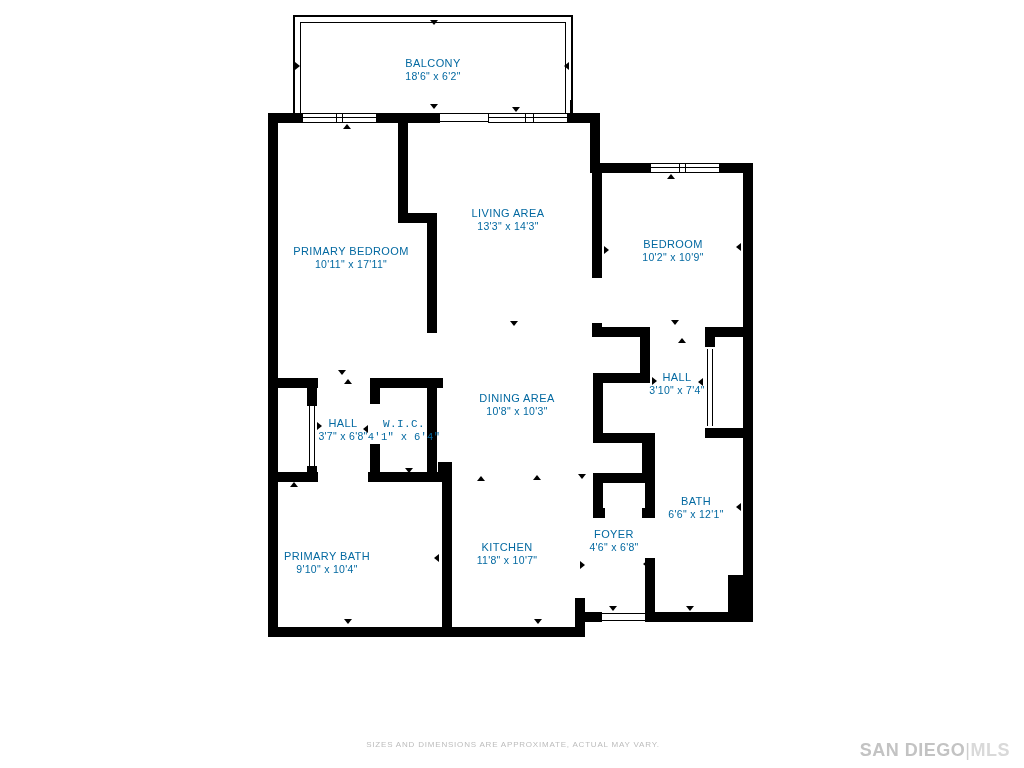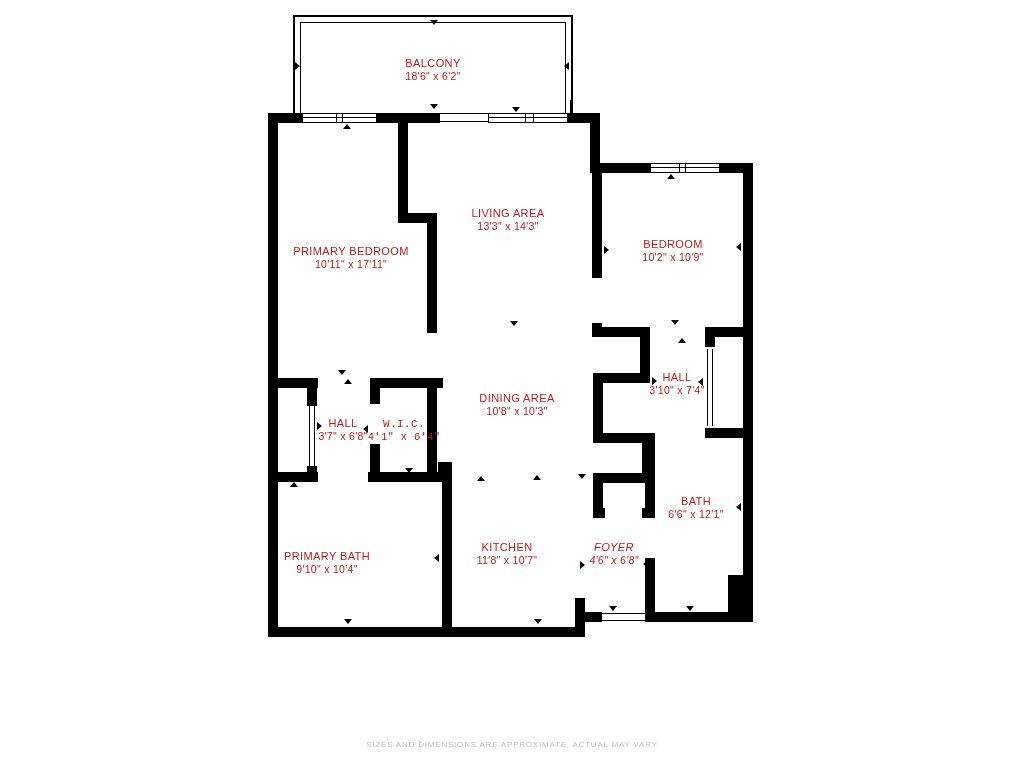--- a/index.html
+++ b/index.html
@@ -8,21 +8,21 @@
   #plan{position:absolute;left:0;top:0;width:1024px;height:768px;background:#fff;}
   .wall{position:absolute;background:#000;}
   .leaf{position:absolute;background:#000;}
   .win{position:absolute;background:#fff;border:1px solid #000;box-sizing:border-box;}
   .win::after{content:"";position:absolute;left:0;right:0;top:50%;height:1px;margin-top:-1px;background:#000;}
   .mull{position:absolute;top:0;bottom:0;width:1px;background:#000;}
   .balcony-rect{position:absolute;box-sizing:border-box;background:transparent;}
   .b-outer{border:2px solid #000;border-bottom:none;}
   .b-inner{border:1px solid #000;border-bottom:none;}
   .room-label{position:absolute;transform:translate(-50%,-50%);text-align:center;
-      color:#b91c1c;white-space:nowrap;line-height:13px;}
+      color:#0369a1;white-space:nowrap;line-height:13px;}
   .room-label .rname{font-size:11px;letter-spacing:.4px;}
   .room-label .rdims{font-size:10.5px;letter-spacing:.3px;}
   .tick{position:absolute;width:0;height:0;}
   .tick-up{border-left:4px solid transparent;border-right:4px solid transparent;border-bottom:5px solid #000;}
   .tick-down{border-left:4px solid transparent;border-right:4px solid transparent;border-top:5px solid #000;}
   .tick-left{border-top:4px solid transparent;border-bottom:4px solid transparent;border-right:5px solid #000;}
   .tick-right{border-top:4px solid transparent;border-bottom:4px solid transparent;border-left:5px solid #000;}
   .disclaimer{position:absolute;left:513px;top:740px;transform:translateX(-50%);
       font-size:8px;color:#bcbcbc;letter-spacing:.8px;white-space:nowrap;}
   .brand{position:absolute;right:14px;top:740px;font-size:18px;letter-spacing:.5px;white-space:nowrap;}
@@ -181,25 +181,28 @@
         <div class="rdims">4'1" x 6'4"</div>
       </div>
       <div class="room-label" style="left: 327px; top: 563px;">
         <div class="rname">PRIMARY BATH</div>
         <div class="rdims">9'10" x 10'4"</div>
       </div>
       <div class="room-label" style="left: 507px; top: 554px;">
         <div class="rname">KITCHEN</div>
         <div class="rdims">11'8" x 10'7"</div>
       </div>
-      <div class="room-label" style="left: 614px; top: 554px; font-style: italic;">
+      <div class="room-label" style="left: 614px; top: 541px;">
         <div class="rname">FOYER</div>
         <div class="rdims">4'6" x 6'8"</div>
       </div>
       <div class="room-label" style="left: 696px; top: 508px; text-align: center;">
         <div class="rname">BATH</div>
         <div class="rdims">6'6" x 12'1"</div>
       </div>
     </div>
 
   <div class="disclaimer">SIZES AND DIMENSIONS ARE APPROXIMATE, ACTUAL MAY VARY.</div>
 
+  <div class="brand">
+    <span class="bp">SAN DIEGO</span><span class="bd">|</span><span class="bs">MLS</span>
+  </div>
 </div>
 
 </body></html>

